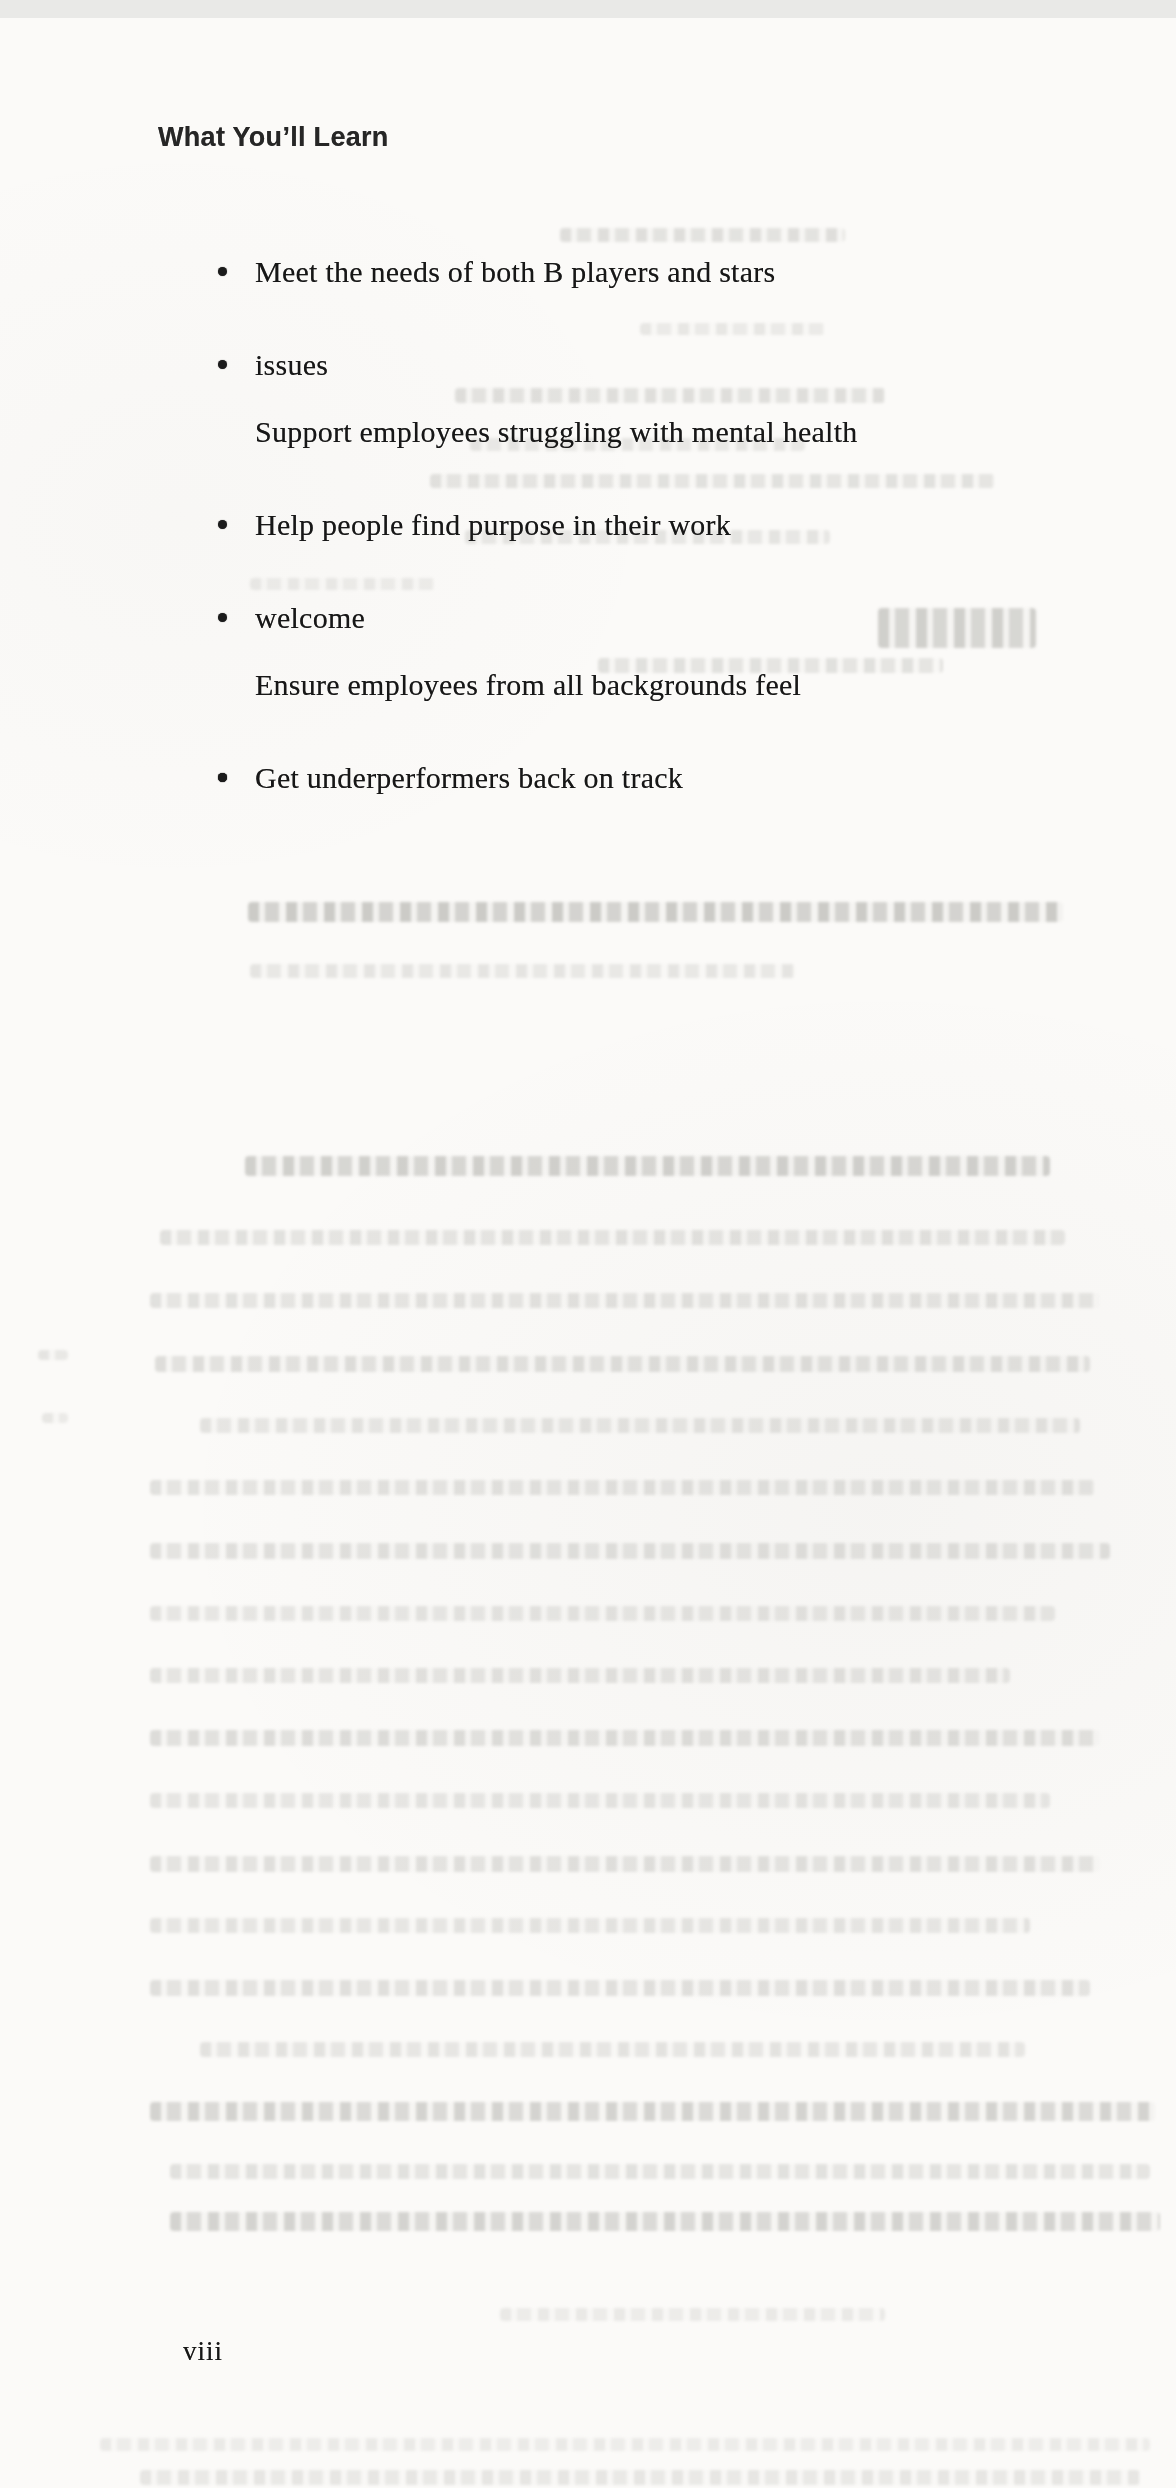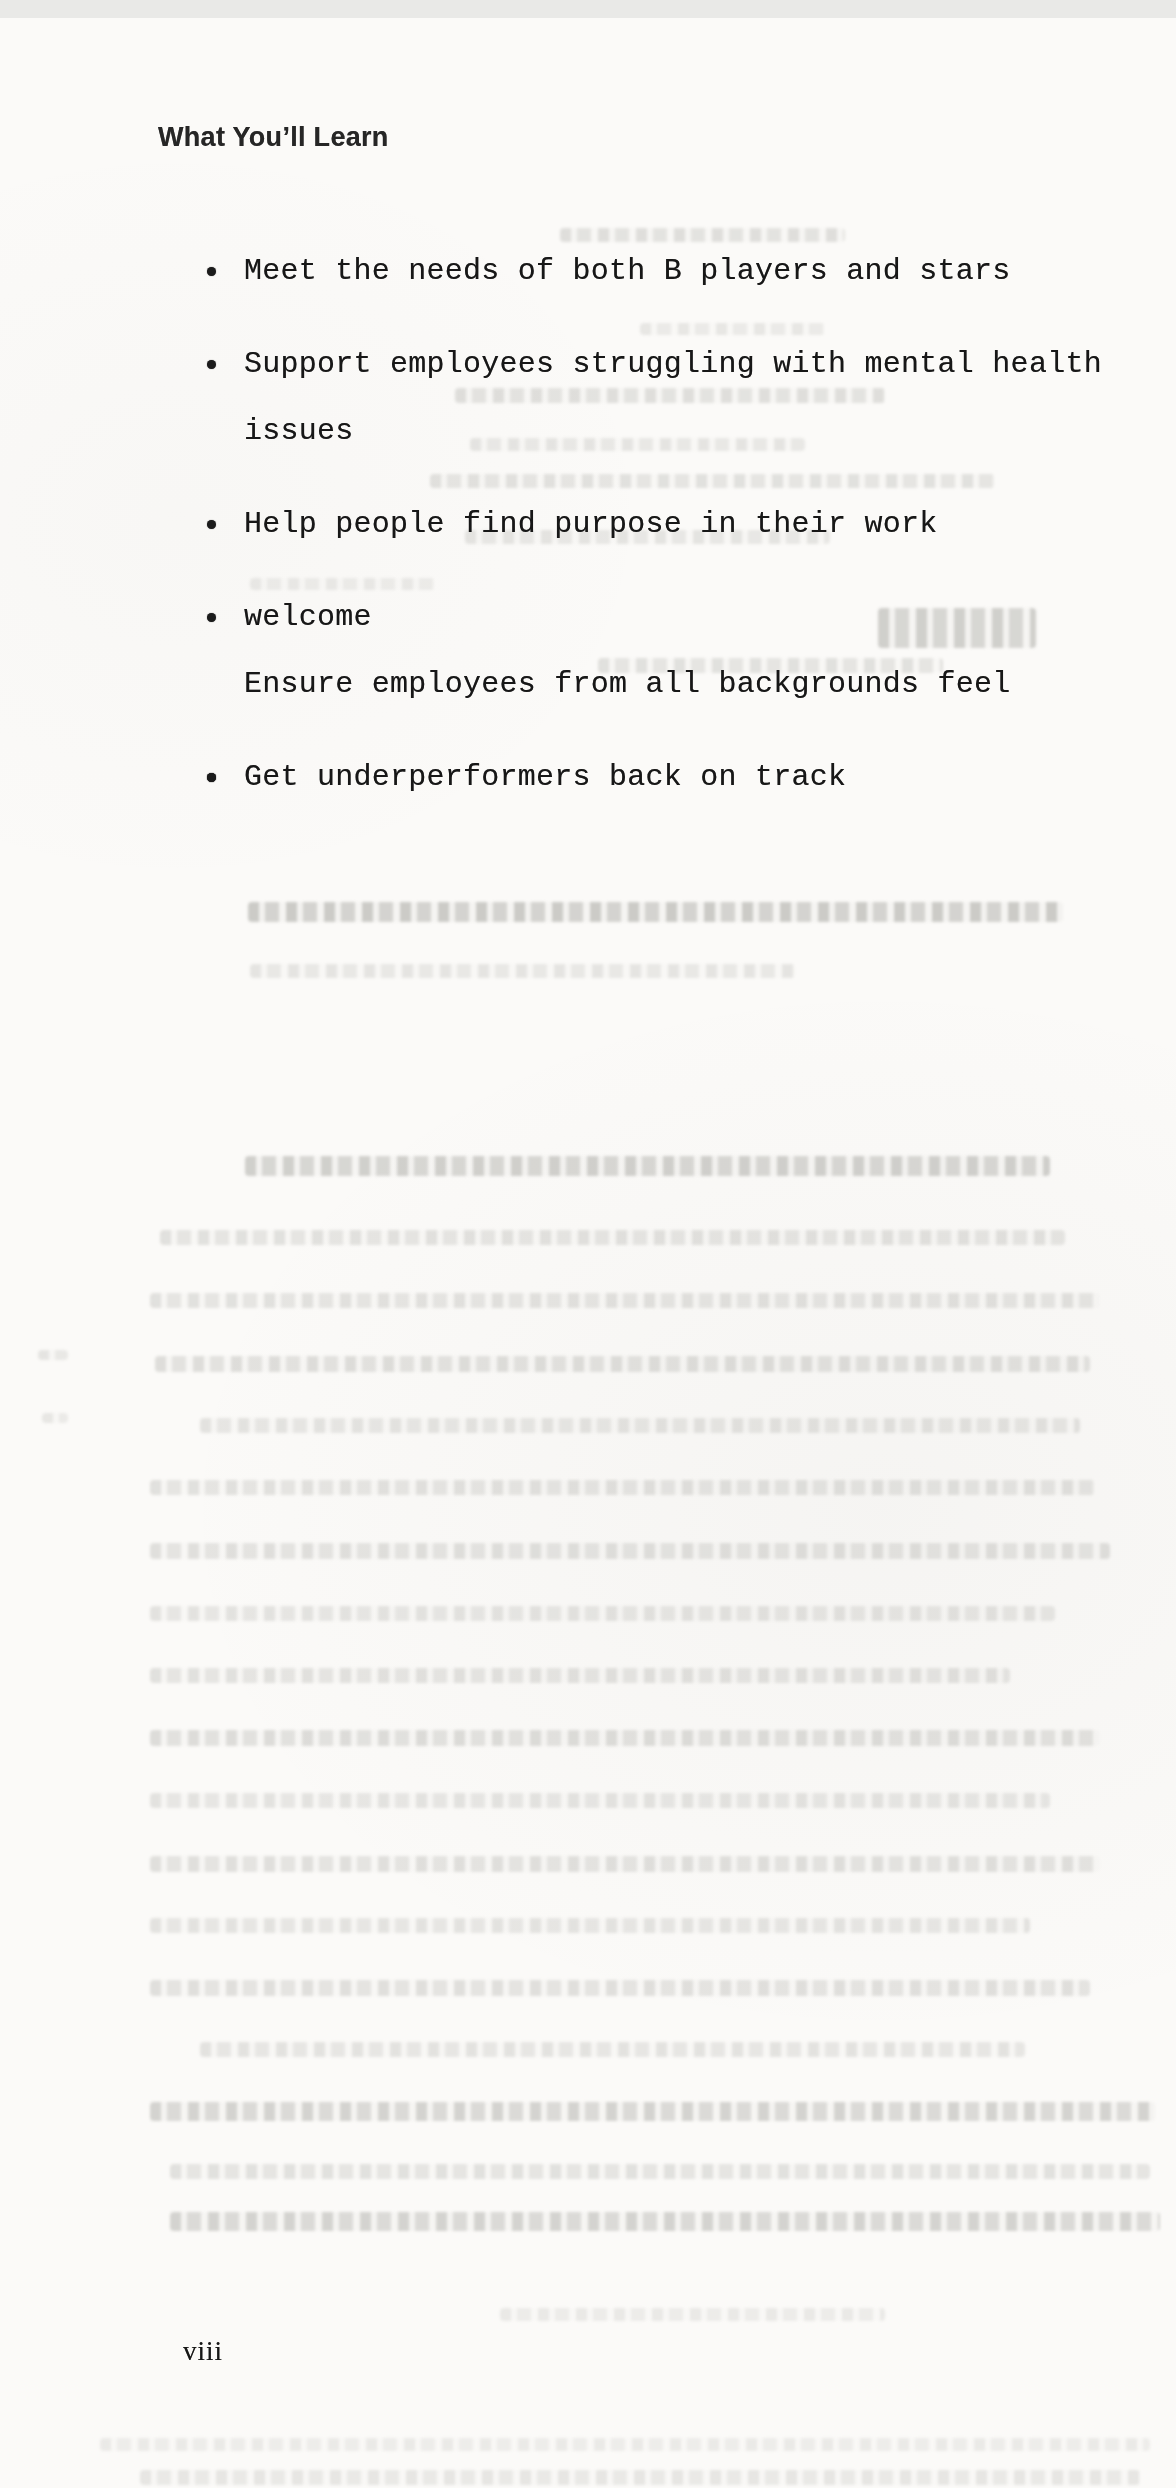--- a/index.html
+++ b/index.html
@@ -28,27 +28,26 @@
     font-family: "Liberation Sans", sans-serif;
     font-size: 27px;
     font-weight: 600;
     letter-spacing: 0.3px;
     color: #262626;
     text-shadow: 0 0 0.5px rgba(30,30,30,0.6);
   }
 
   .bullet-list {
     position: absolute;
-    left: 207px;
+    left: 218px;
     top: 220px;
     width: 870px;
     margin: 0;
     padding: 0;
     list-style: none;
-    font-family: Liberation Mono, monospace;
   }
   .bullet-item {
     position: relative;
     padding-left: 37px;
     margin-bottom: 26px;
     font-size: 30px;
     line-height: 67px;
     letter-spacing: 0.25px;
     color: #171717;
     text-shadow: 0 0 0.6px rgba(20,20,20,0.55);
@@ -136,22 +135,22 @@
 
   <div class="running-header">What You’ll Learn</div>
 
   <ul class="bullet-list" id="bullet-list">
       <li class="bullet-item">
         <span class="bullet-dot"></span>
         <div class="bullet-line">Meet the needs of both B players and stars</div>
       </li>
       <li class="bullet-item">
         <span class="bullet-dot"></span>
+        <div class="bullet-line">issues</div>
         <div class="bullet-line">Support employees struggling with mental health</div>
-        <div class="bullet-line">issues</div>
       </li>
       <li class="bullet-item">
         <span class="bullet-dot"></span>
         <div class="bullet-line">Help people find purpose in their work</div>
       </li>
       <li class="bullet-item">
         <span class="bullet-dot"></span>
         <div class="bullet-line">welcome</div>
         <div class="bullet-line">Ensure employees from all backgrounds feel</div>
       </li>

